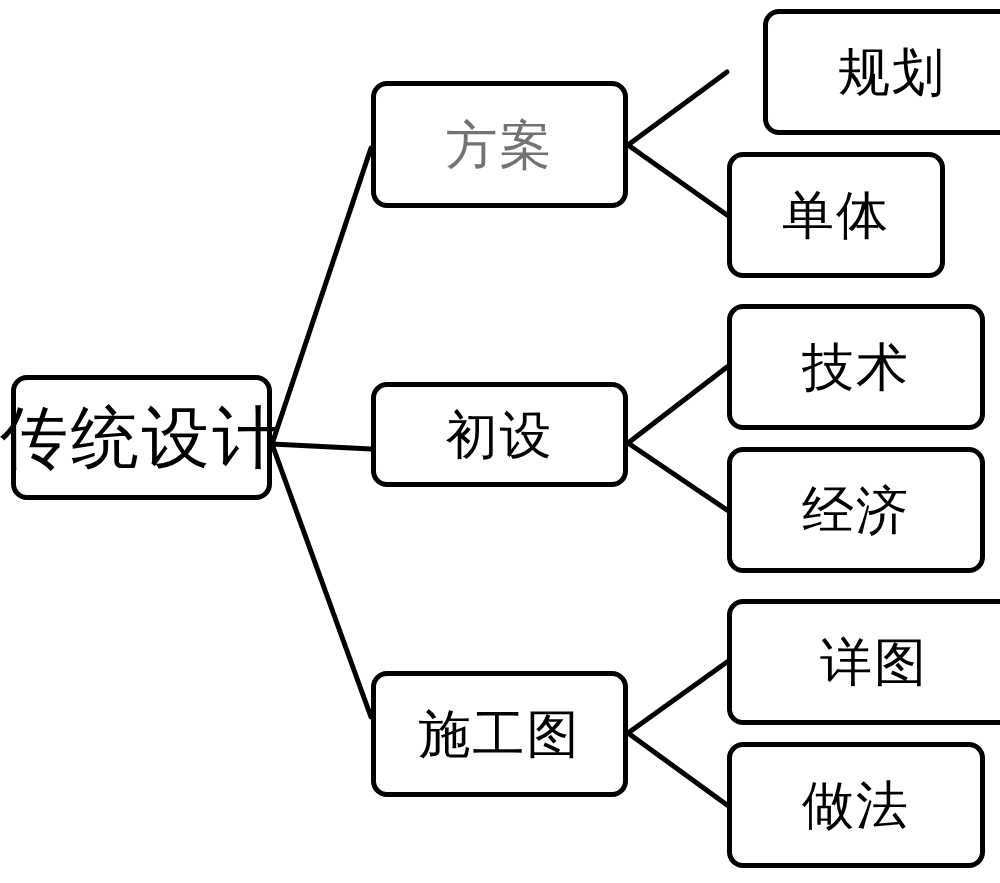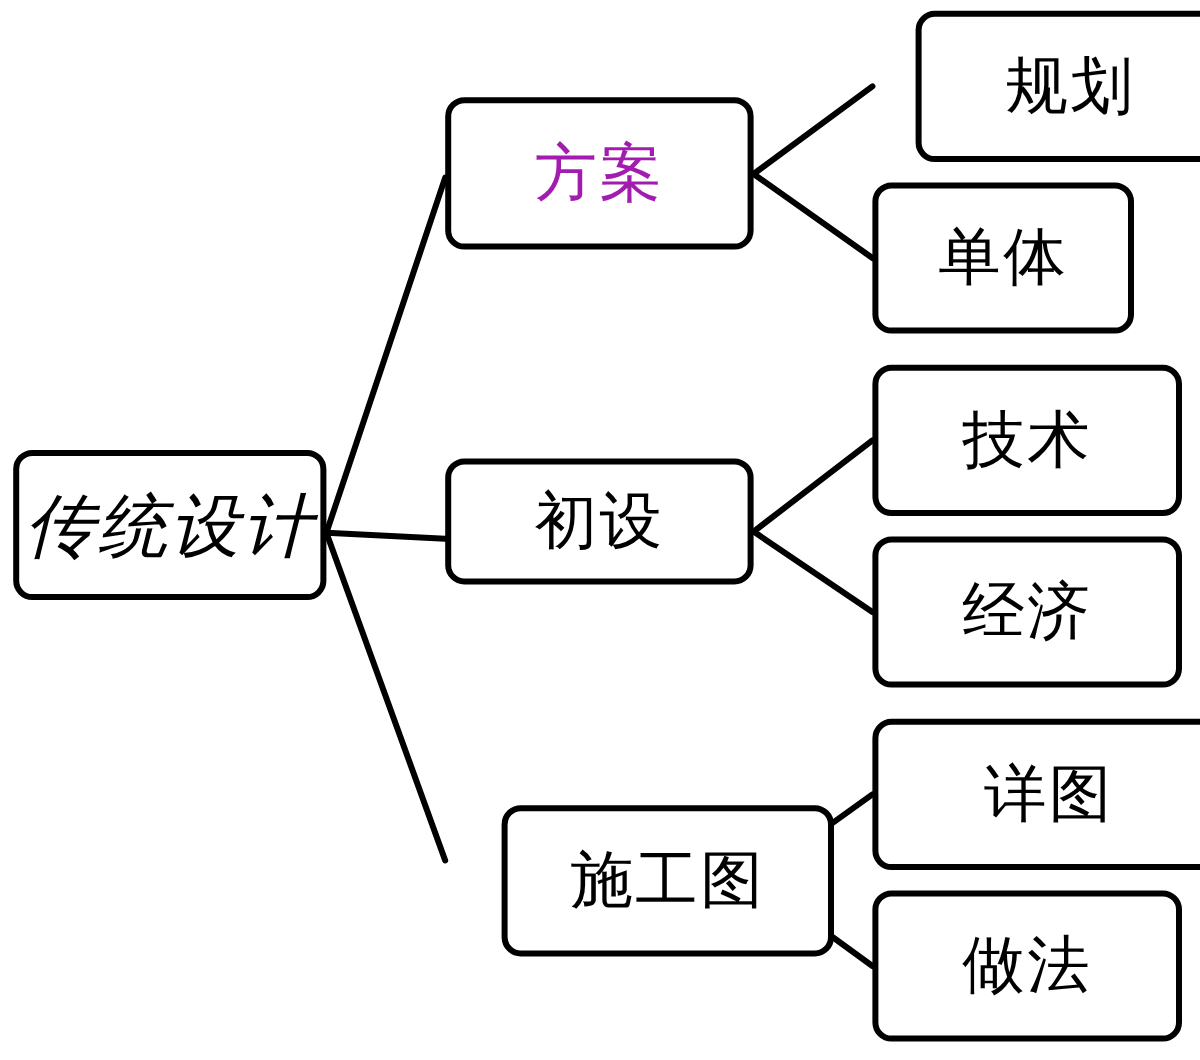--- a/index.html
+++ b/index.html
@@ -35,21 +35,21 @@
     justify-content: center;
     text-align: center;
     color: #000000;
     line-height: 1;
     letter-spacing: 0.04em;
     white-space: nowrap;
   }
   .node .label {
     display: block;
   }
-  .node-root { font-size: 58px; font-style: italic; }
+  .node-root { font-size: 68px; }
   .node-mid  { font-size: 52px; }
   .node-leaf { font-size: 52px; }
 </style>
 </head>
 <body>
 
 <div id="canvas" style="background: rgb(255, 255, 255);">
 
   <svg id="edges" viewBox="0 0 1000 883" width="1000" height="883" xmlns="http://www.w3.org/2000/svg" aria-hidden="true">
       <line x1="272" y1="444" x2="371" y2="148" stroke="#000000" stroke-width="5" stroke-linecap="round"></line>
@@ -60,27 +60,27 @@
       <line x1="628" y1="443" x2="727" y2="367" stroke="#000000" stroke-width="5" stroke-linecap="round"></line>
       <line x1="628" y1="443" x2="727" y2="510" stroke="#000000" stroke-width="5" stroke-linecap="round"></line>
       <line x1="628" y1="733" x2="727" y2="662" stroke="#000000" stroke-width="5" stroke-linecap="round"></line>
       <line x1="628" y1="733" x2="727" y2="805" stroke="#000000" stroke-width="5" stroke-linecap="round"></line>
     </svg>
 
   <div class="node node-root" style="left: 11px; top: 375px; width: 261px; height: 125px; background: rgb(255, 255, 255); border-color: rgb(0, 0, 0); border-width: 5px; border-radius: 16px; color: rgb(0, 0, 0);">
     <span class="label">传统设计</span>
   </div>
 
-  <div class="node node-mid" style="left: 371px; top: 81px; width: 257px; height: 127px; background: rgb(255, 255, 255); border-color: rgb(0, 0, 0); border-width: 5px; border-radius: 16px; color: #a21caf;">
+  <div class="node node-mid" style="left: 371px; top: 81px; width: 257px; height: 127px; background: rgb(255, 255, 255); border-color: rgb(0, 0, 0); border-width: 5px; border-radius: 16px; color: #737373;">
     <span class="label">方案</span>
   </div>
   <div class="node node-mid" style="left: 371px; top: 382px; width: 257px; height: 105px; background: rgb(255, 255, 255); border-color: rgb(0, 0, 0); border-width: 5px; border-radius: 16px; color: rgb(0, 0, 0);">
     <span class="label">初设</span>
   </div>
-  <div class="node node-mid" style="left: 371px; top: 671px; width: 277px; height: 126px; background: rgb(255, 255, 255); border-color: rgb(0, 0, 0); border-width: 5px; border-radius: 16px; color: rgb(0, 0, 0); margin-left: 47px;">
+  <div class="node node-mid" style="left: 371px; top: 671px; width: 257px; height: 126px; background: rgb(255, 255, 255); border-color: rgb(0, 0, 0); border-width: 5px; border-radius: 16px; color: rgb(0, 0, 0);">
     <span class="label">施工图</span>
   </div>
 
   <div class="node node-leaf" style="left: 727px; top: 9px; width: 258px; height: 126px; background: rgb(255, 255, 255); border-color: rgb(0, 0, 0); border-width: 5px; border-radius: 16px; color: rgb(0, 0, 0); margin-left: 36px;">
     <span class="label">规划</span>
   </div>
   <div class="node node-leaf" style="left: 727px; top: 152px; width: 218px; height: 126px; background: rgb(255, 255, 255); border-color: rgb(0, 0, 0); border-width: 5px; border-radius: 16px; color: rgb(0, 0, 0);">
     <span class="label">单体</span>
   </div>
   <div class="node node-leaf" style="left: 727px; top: 304px; width: 258px; height: 126px; background: rgb(255, 255, 255); border-color: rgb(0, 0, 0); border-width: 5px; border-radius: 16px; color: rgb(0, 0, 0);">

